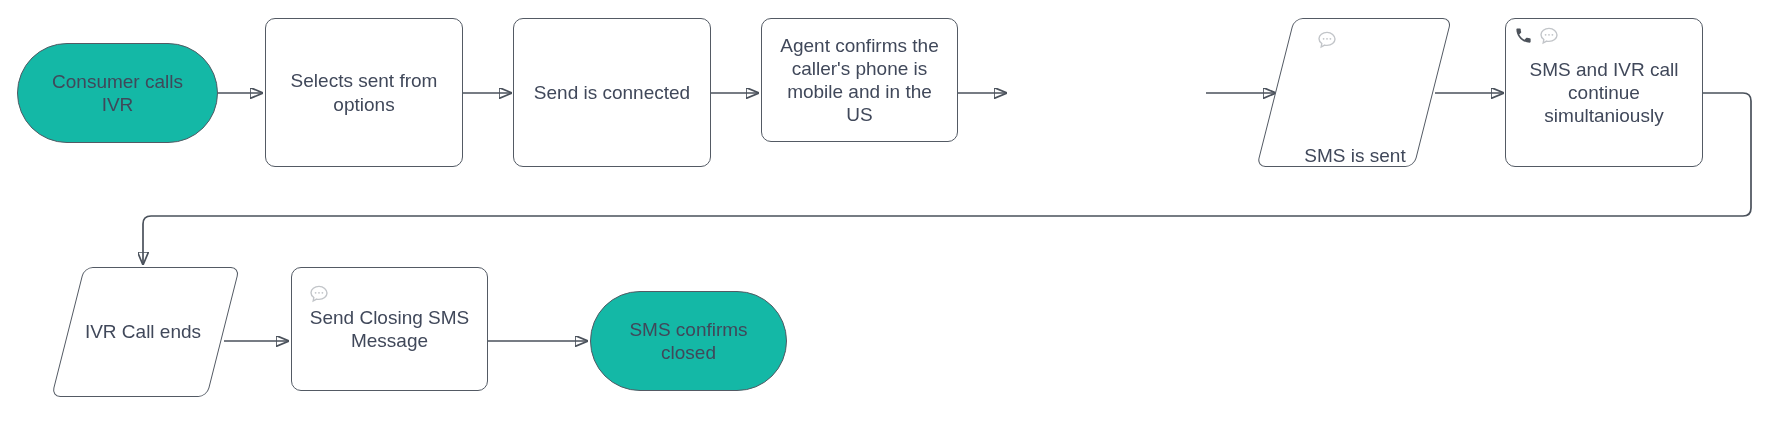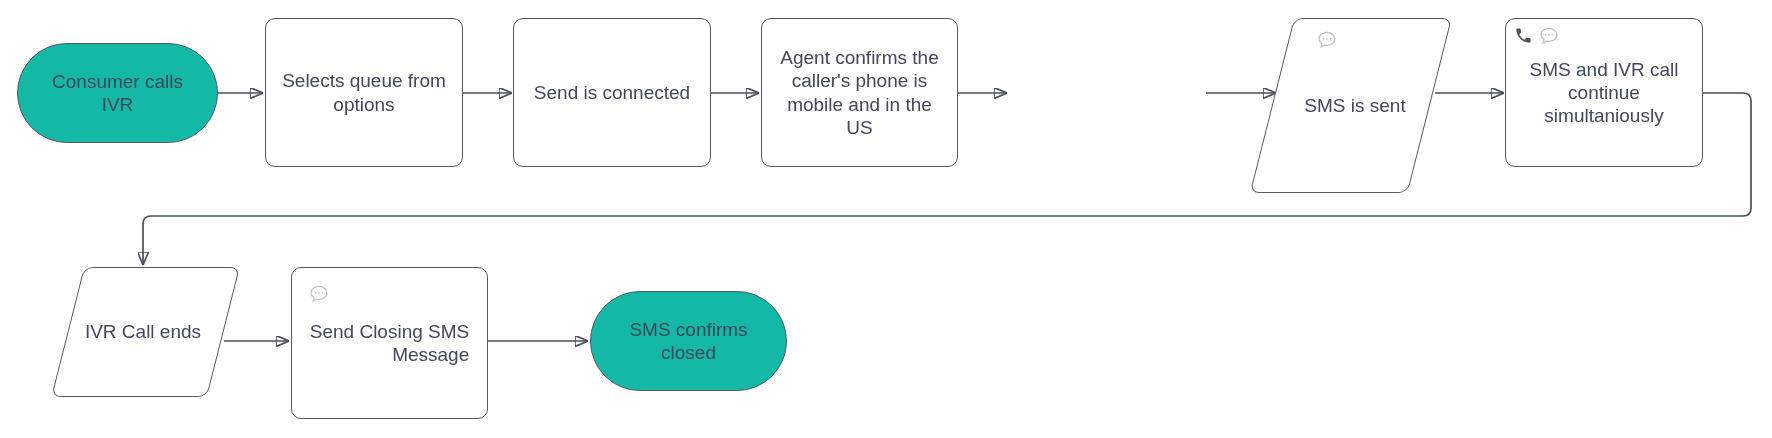--- a/index.html
+++ b/index.html
@@ -45,37 +45,37 @@
     <path d="M224 341 L288 341" marker-end="url(#arrow)"></path>
     <path d="M488 341 L587 341" marker-end="url(#arrow)"></path>
   </svg>
 
   <div class="node terminator" style="left:17px;top:43px;width:201px;height:100px;">
     <span class="label">Consumer calls
 IVR</span>
   </div>
 
   <div class="node process" style="left:265px;top:18px;width:198px;height:149px;">
-    <span class="label">Selects queue from
+    <span class="label">Selects sent from
 options</span>
   </div>
 
   <div class="node process" style="left:513px;top:18px;width:198px;height:149px;">
     <span class="label">Send is connected</span>
   </div>
 
-  <div class="node process" style="left:761px;top:18px;width:197px;height:149px;">
+  <div class="node process" style="left:761px;top:18px;width:197px;height:124px;">
     <span class="label">Agent confirms the
 caller's phone is
 mobile and in the
 US</span>
   </div>
 
 
-  <div class="node para" style="left:1257px;top:18px;width:196px;height:175px;">
+  <div class="node para" style="left:1257px;top:18px;width:196px;height:149px;align-items:flex-end;">
     <div class="para-shape" style="left:37px;width:158px;"></div>
     <svg class="node-icon" style="left:59px;top:11px;" width="22" height="22" viewBox="0 0 22 22">
       <path d="M11 3.4c-4.4 0-8 2.8-8 6.3 0 1.9 1.1 3.6 2.8 4.8l-0.6 3.5 3.4-1.9c0.8 0.2 1.6 0.3 2.4 0.3 4.4 0 8-2.8 8-6.3s-3.6-6.7-8-6.7z" fill="#ffffff" stroke="#c2c5c9" stroke-width="1.4"></path>
       <circle cx="7.6" cy="9.8" r="0.9" fill="#c2c5c9"></circle>
       <circle cx="11" cy="9.8" r="0.9" fill="#c2c5c9"></circle>
       <circle cx="14.4" cy="9.8" r="0.9" fill="#c2c5c9"></circle>
     </svg>
     <span class="label">SMS is sent</span>
   </div>
 
@@ -92,21 +92,21 @@
     <span class="label">SMS and IVR call
 continue
 simultaniously</span>
   </div>
 
   <div class="node para" style="left:46px;top:267px;width:194px;height:130px;">
     <div class="para-shape" style="left:38px;width:156px;"></div>
     <span class="label">IVR Call ends</span>
   </div>
 
-  <div class="node process" style="left:291px;top:267px;width:197px;height:152px;text-align:right;">
+  <div class="node process" style="left:291px;top:267px;width:197px;height:124px;">
     <svg class="node-icon" style="left:16px;top:15px;" width="22" height="22" viewBox="0 0 22 22">
       <path d="M11 3.4c-4.4 0-8 2.8-8 6.3 0 1.9 1.1 3.6 2.8 4.8l-0.6 3.5 3.4-1.9c0.8 0.2 1.6 0.3 2.4 0.3 4.4 0 8-2.8 8-6.3s-3.6-6.7-8-6.7z" fill="#ffffff" stroke="#c2c5c9" stroke-width="1.4"></path>
       <circle cx="7.6" cy="9.8" r="0.9" fill="#c2c5c9"></circle>
       <circle cx="11" cy="9.8" r="0.9" fill="#c2c5c9"></circle>
       <circle cx="14.4" cy="9.8" r="0.9" fill="#c2c5c9"></circle>
     </svg>
     <span class="label">Send Closing SMS
 Message</span>
   </div>
 

